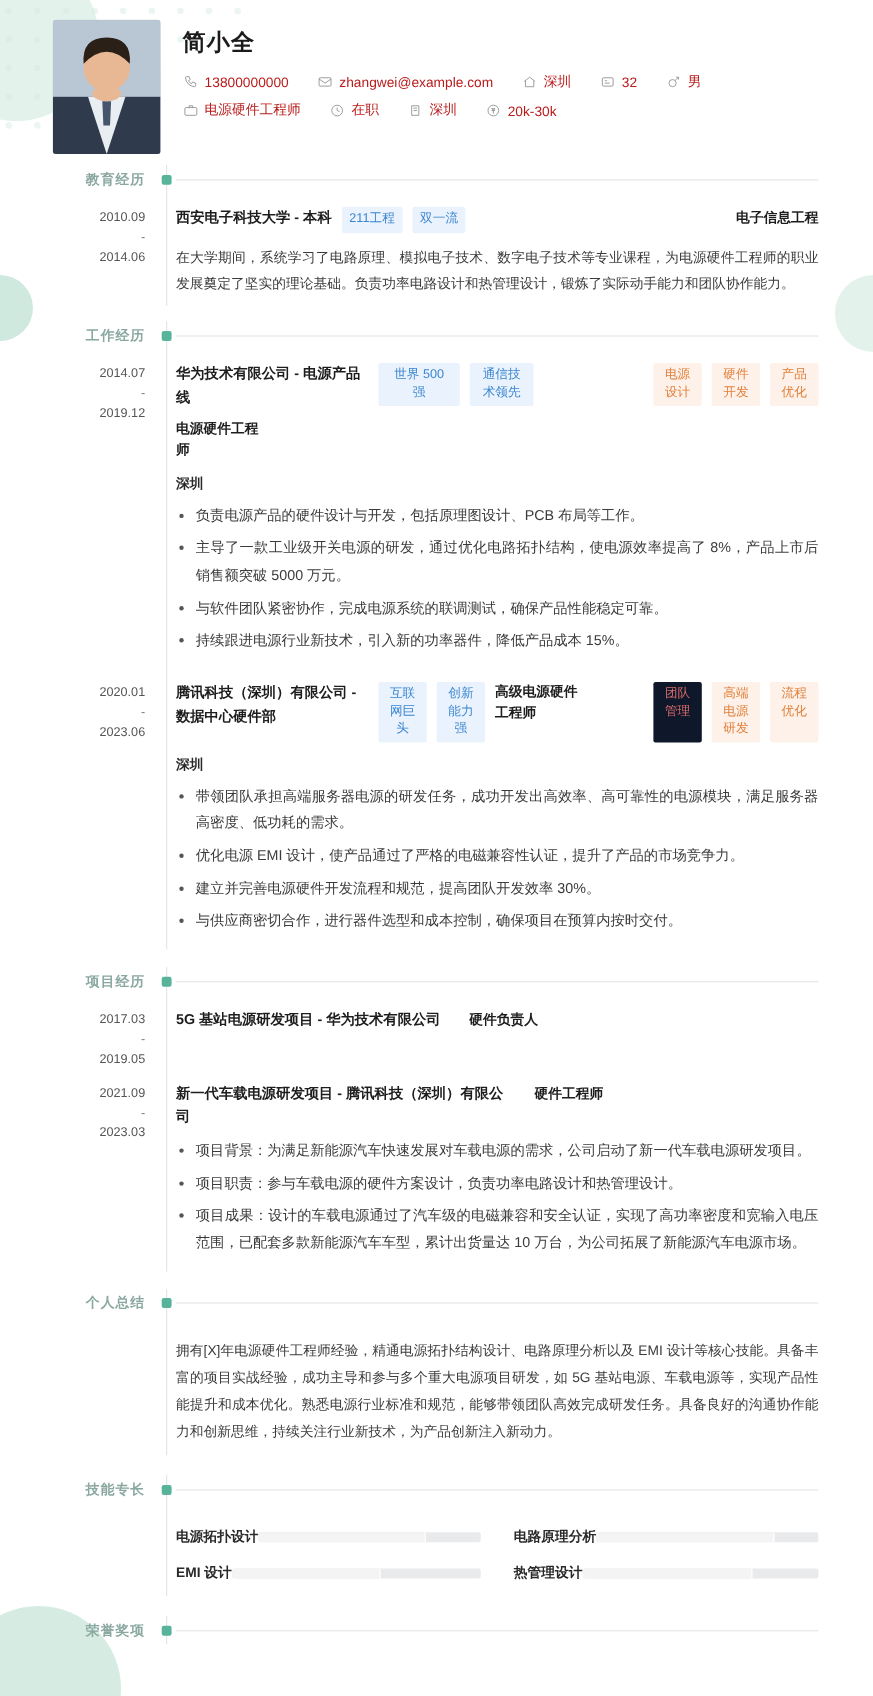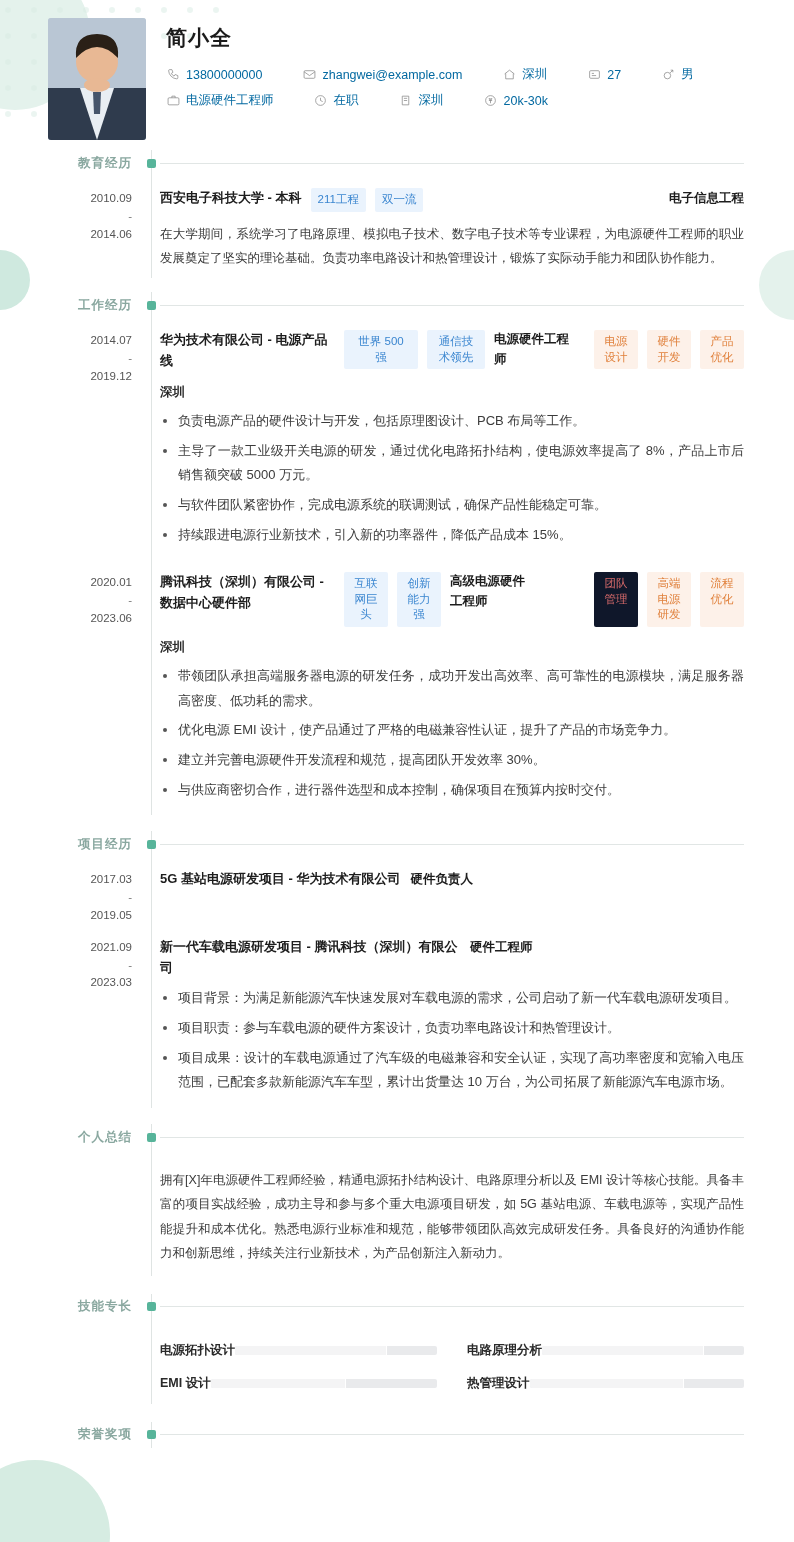--- a/index.html
+++ b/index.html
@@ -62,22 +62,22 @@
     color: #1b1b1b;
     margin-bottom: 14px;
     letter-spacing: 1px;
   }
   .hdr-rows { display: flex; flex-direction: column; gap: 9px; }
   .hdr-row { display: flex; flex-wrap: wrap; align-items: center; }
   .hdr-item {
     display: flex;
     align-items: center;
     font-size: 12.5px;
-    color: #0369a1;
-    margin-right: 40px;
+    color: #b91c1c;
+    margin-right: 26px;
     white-space: nowrap;
   }
   .hdr-item .ic {
     display: inline-flex;
     width: 14px; height: 14px;
     margin-right: 6px;
     color: #7a7a7a;
     align-items: center;
     justify-content: center;
   }
@@ -139,21 +139,21 @@
   .entry-date .d { display: block; }
   .entry-date .dash { display: block; color: #777; }
   .entry-body {
     flex: 1;
     padding: 12px 50px 8px 14px;
     min-width: 0;
   }
   .title-line {
     display: flex;
     align-items: flex-start;
-    gap: 10px;
+    gap: 26px;
     flex-wrap: wrap;
   }
   .title-left {
     display: flex;
     align-items: flex-start;
     gap: 9px;
     flex-wrap: wrap;
     flex: 1;
     min-width: 0;
   }
@@ -343,21 +343,21 @@
               </span>
               <span>深圳</span>
             </div>
             <div class="hdr-item">
               <span class="ic">
                 <svg viewBox="0 0 24 24">
                     <rect x="3" y="5" width="18" height="14" rx="2"></rect>
                     <path d="M7 10h4M7 14h8"></path>
                   </svg>
               </span>
-              <span>27</span>
+              <span>32</span>
             </div>
             <div class="hdr-item">
               <span class="ic">
                 <svg viewBox="0 0 24 24">
                     <circle cx="10" cy="14" r="6"></circle>
                     <path d="M15 9l5-5M16 4h4v4"></path>
                   </svg>
               </span>
               <span>男</span>
             </div>

